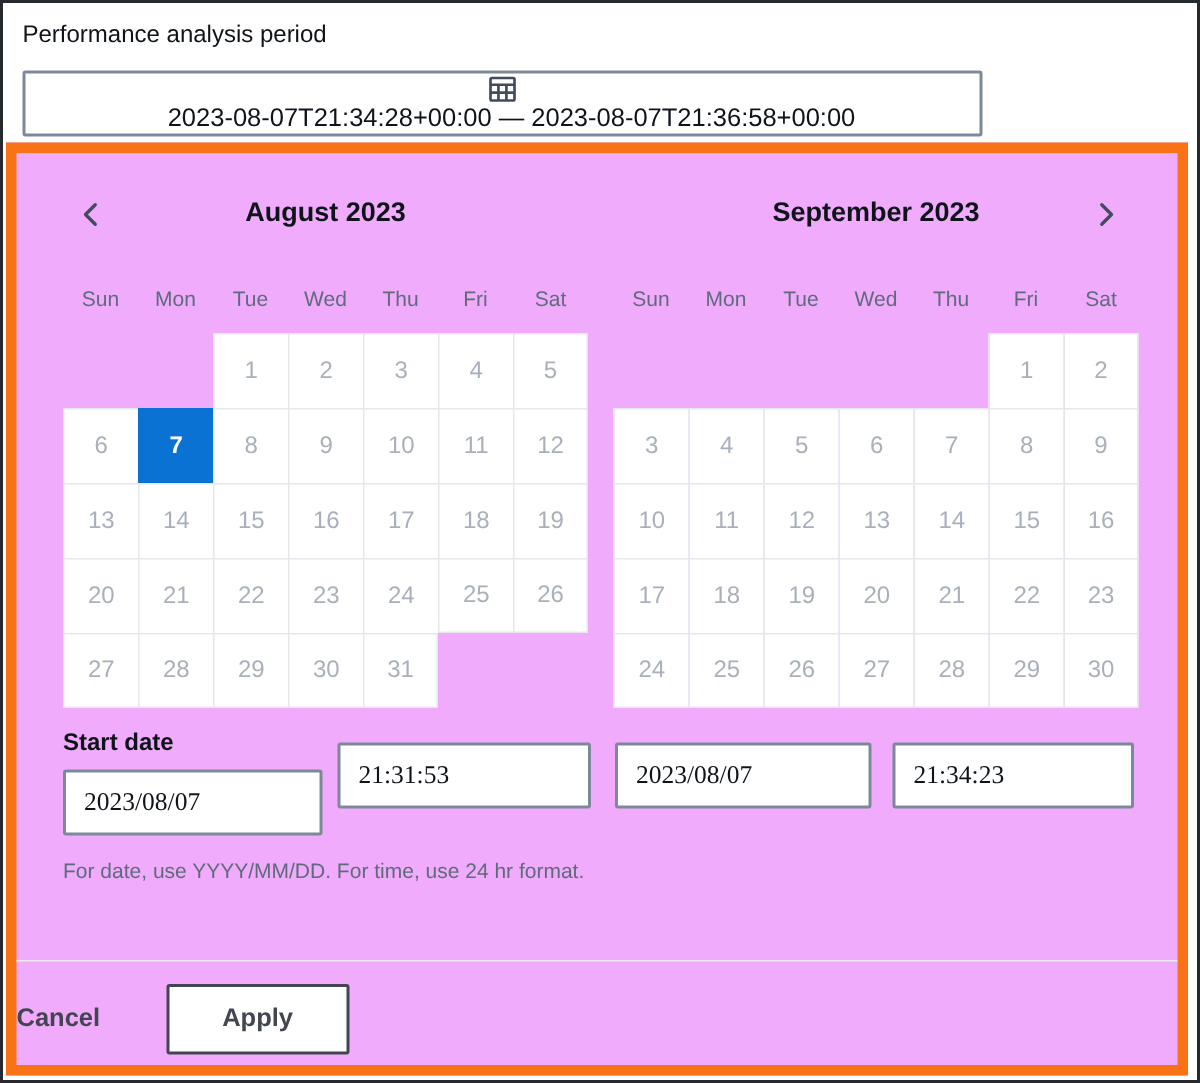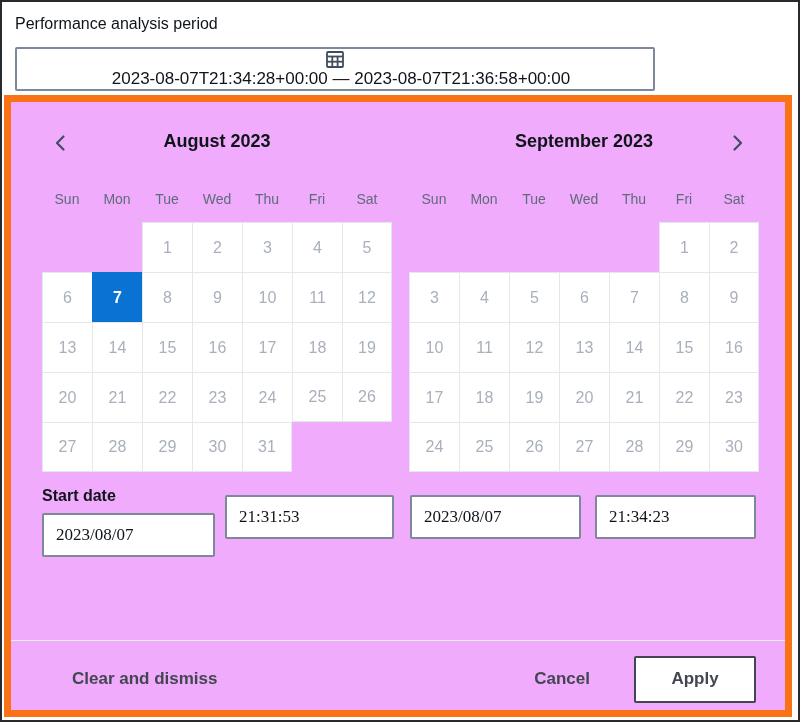--- a/index.html
+++ b/index.html
@@ -283,25 +283,25 @@
       <div class="form-group fg-1">
         <input class="form-input" type="text" value="21:31:53" style="">
       </div>
       <div class="form-group fg-2">
         <input class="form-input" type="text" value="2023/08/07" style="">
       </div>
       <div class="form-group fg-3">
         <input class="form-input" type="text" value="21:34:23" style="">
       </div>
 
+      <div class="hint">For date, use YYYY/MM/DD. For time, use 24 hr format.</div>
 
       <div class="divider"></div>
 
       <div class="footer">
-        <button class="link-btn">Clear and dismiss</button>
         <div class="footer-right">
           <button class="cancel-btn">Cancel</button>
           <button class="apply-btn">Apply</button>
         </div>
       </div>
 
     </div>
   </div>
 </div>
 

